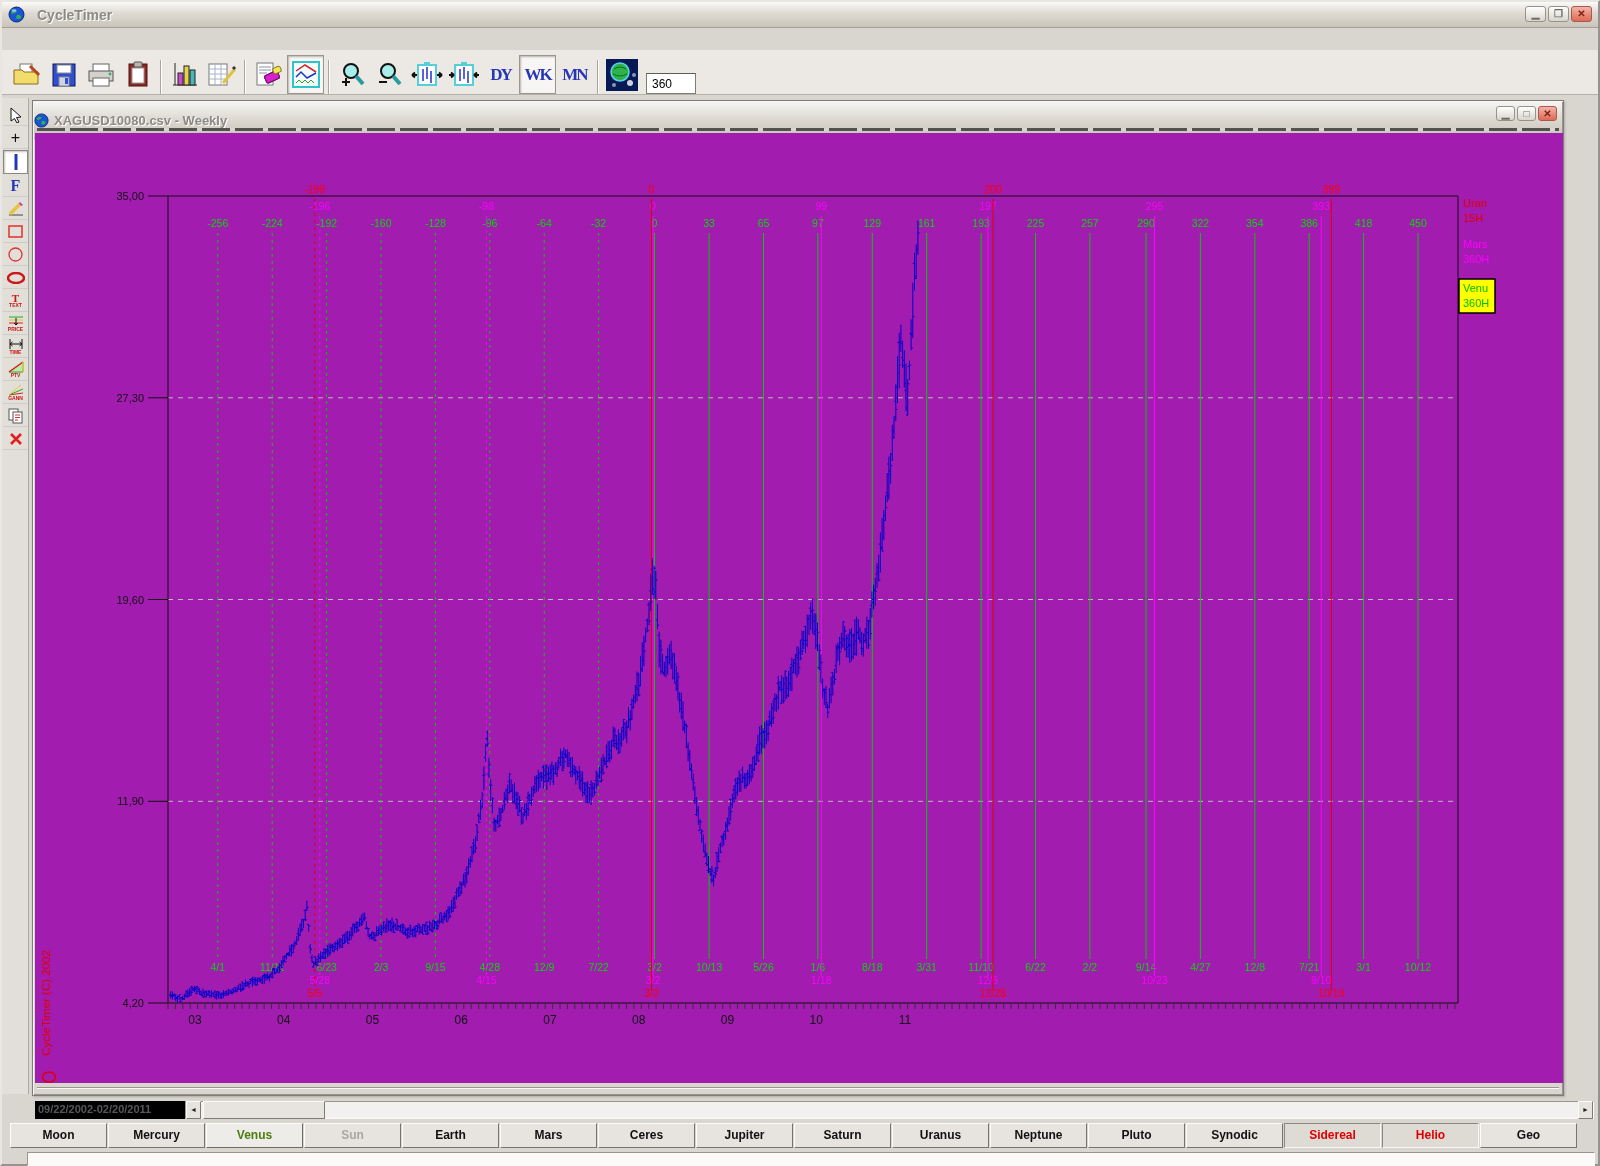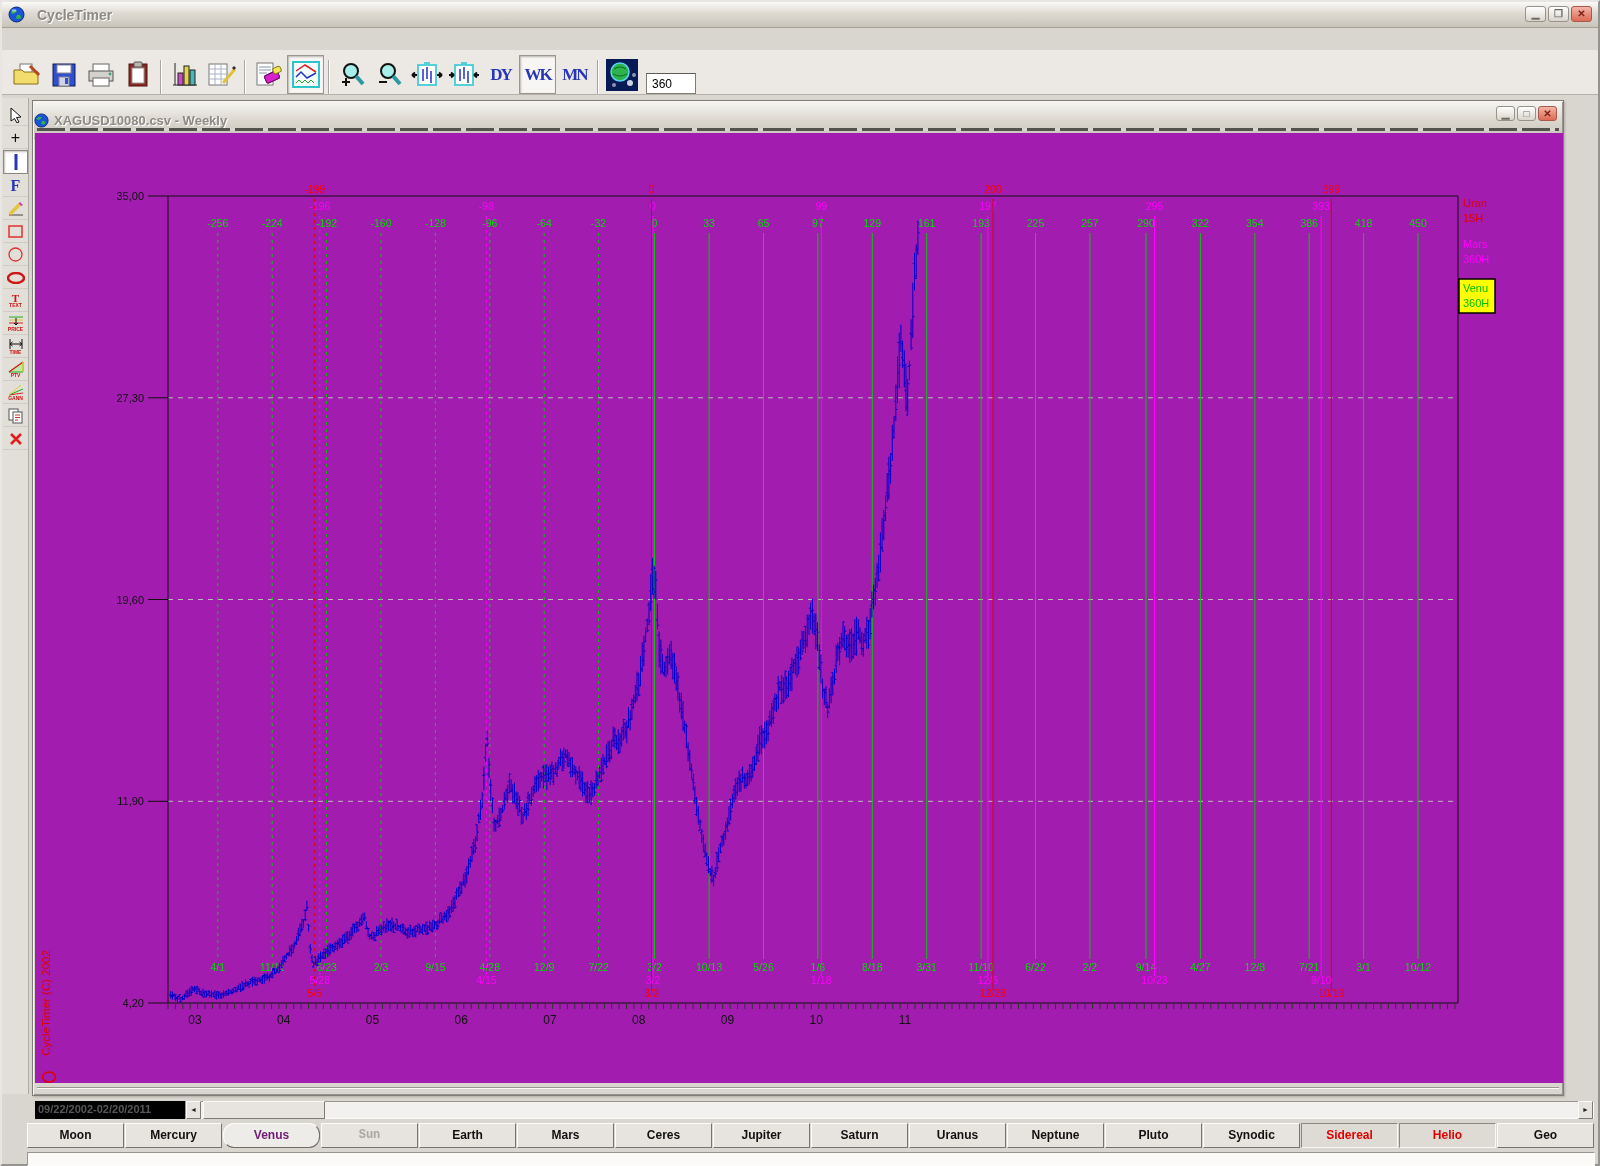--- a/index.html
+++ b/index.html
@@ -75,27 +75,27 @@
 .sb-btn { position:absolute; top:1px; width:15px; height:18px; background:#e7e4df;
   border:1px solid; border-color:#fcfcfa #7e7b75 #7e7b75 #fcfcfa; font-size:7px; color:#222;
   text-align:center; line-height:16px; }
 #sb-left { left:159px; }
 #sb-right { right:5px; }
 #sb-thumb { position:absolute; left:176px; top:1px; width:122px; height:18px; background:#e7e4df;
   border:1px solid; border-color:#fcfcfa #7e7b75 #7e7b75 #fcfcfa; }
 
 
 #tabs { position:absolute; left:0; right:0; top:1121px; height:27px; display:flex;
-  padding-left:25px; padding-right:3px; }
+  padding-left:8px; padding-right:3px; }
 .tab { flex:1 1 0; max-width:97px; margin-right:1px; text-align:center; font-size:12px;
   font-weight:bold; color:#111; line-height:23px; background:#e7e4df;
   border:1px solid; border-color:#fcfcfa #77746e #77746e #fcfcfa; height:25px; }
-.tab.selected-red { color:#701a75; background:#eeece8; border-color:#fdfdfc #6e6b65 #6e6b65 #fdfdfc;border-radius:11px; }
+.tab.selected-red { color:#4d7c0f; background:#eeece8; border-color:#fdfdfc #6e6b65 #6e6b65 #fdfdfc; }
 .tab.active-red { color:#e00000; background:#dedbd5; border-color:#8b8881 #f8f8f6 #f8f8f6 #8b8881; }
-.tab.disabled { color:#a9a7a2;font-family:Liberation Mono, monospace; }
+.tab.disabled { color:#a9a7a2; }
 
 #bottomstrip { position:absolute; left:25px; right:3px; top:1150px; height:14px;
   background:#fbfaf9; border:1px solid #9a968f; border-bottom-color:#fcfcfa; border-right-color:#fcfcfa; }
 
 svg text { font-family:"Liberation Sans", sans-serif; }
 </style>
 </head>
 <body>
 
 <div id="app">

